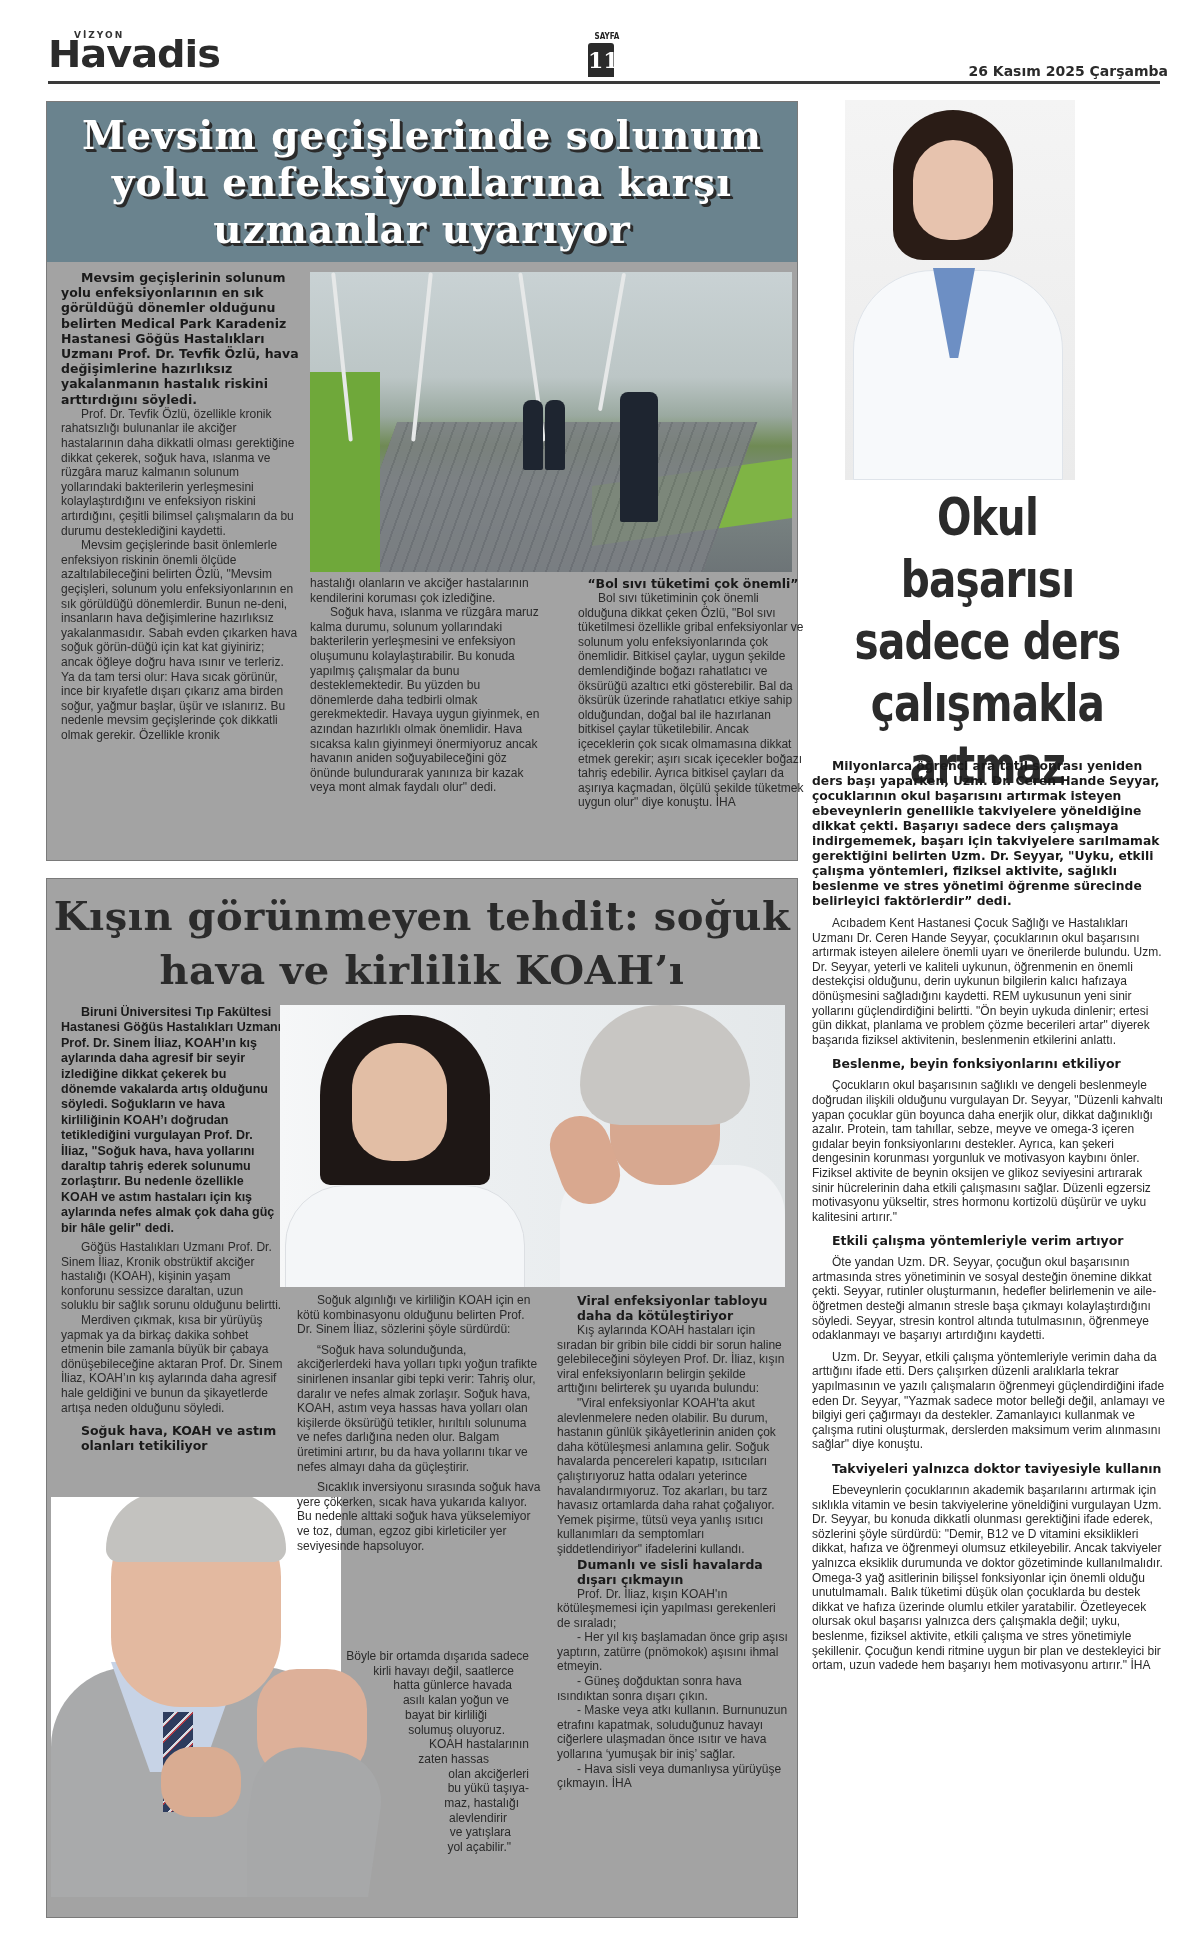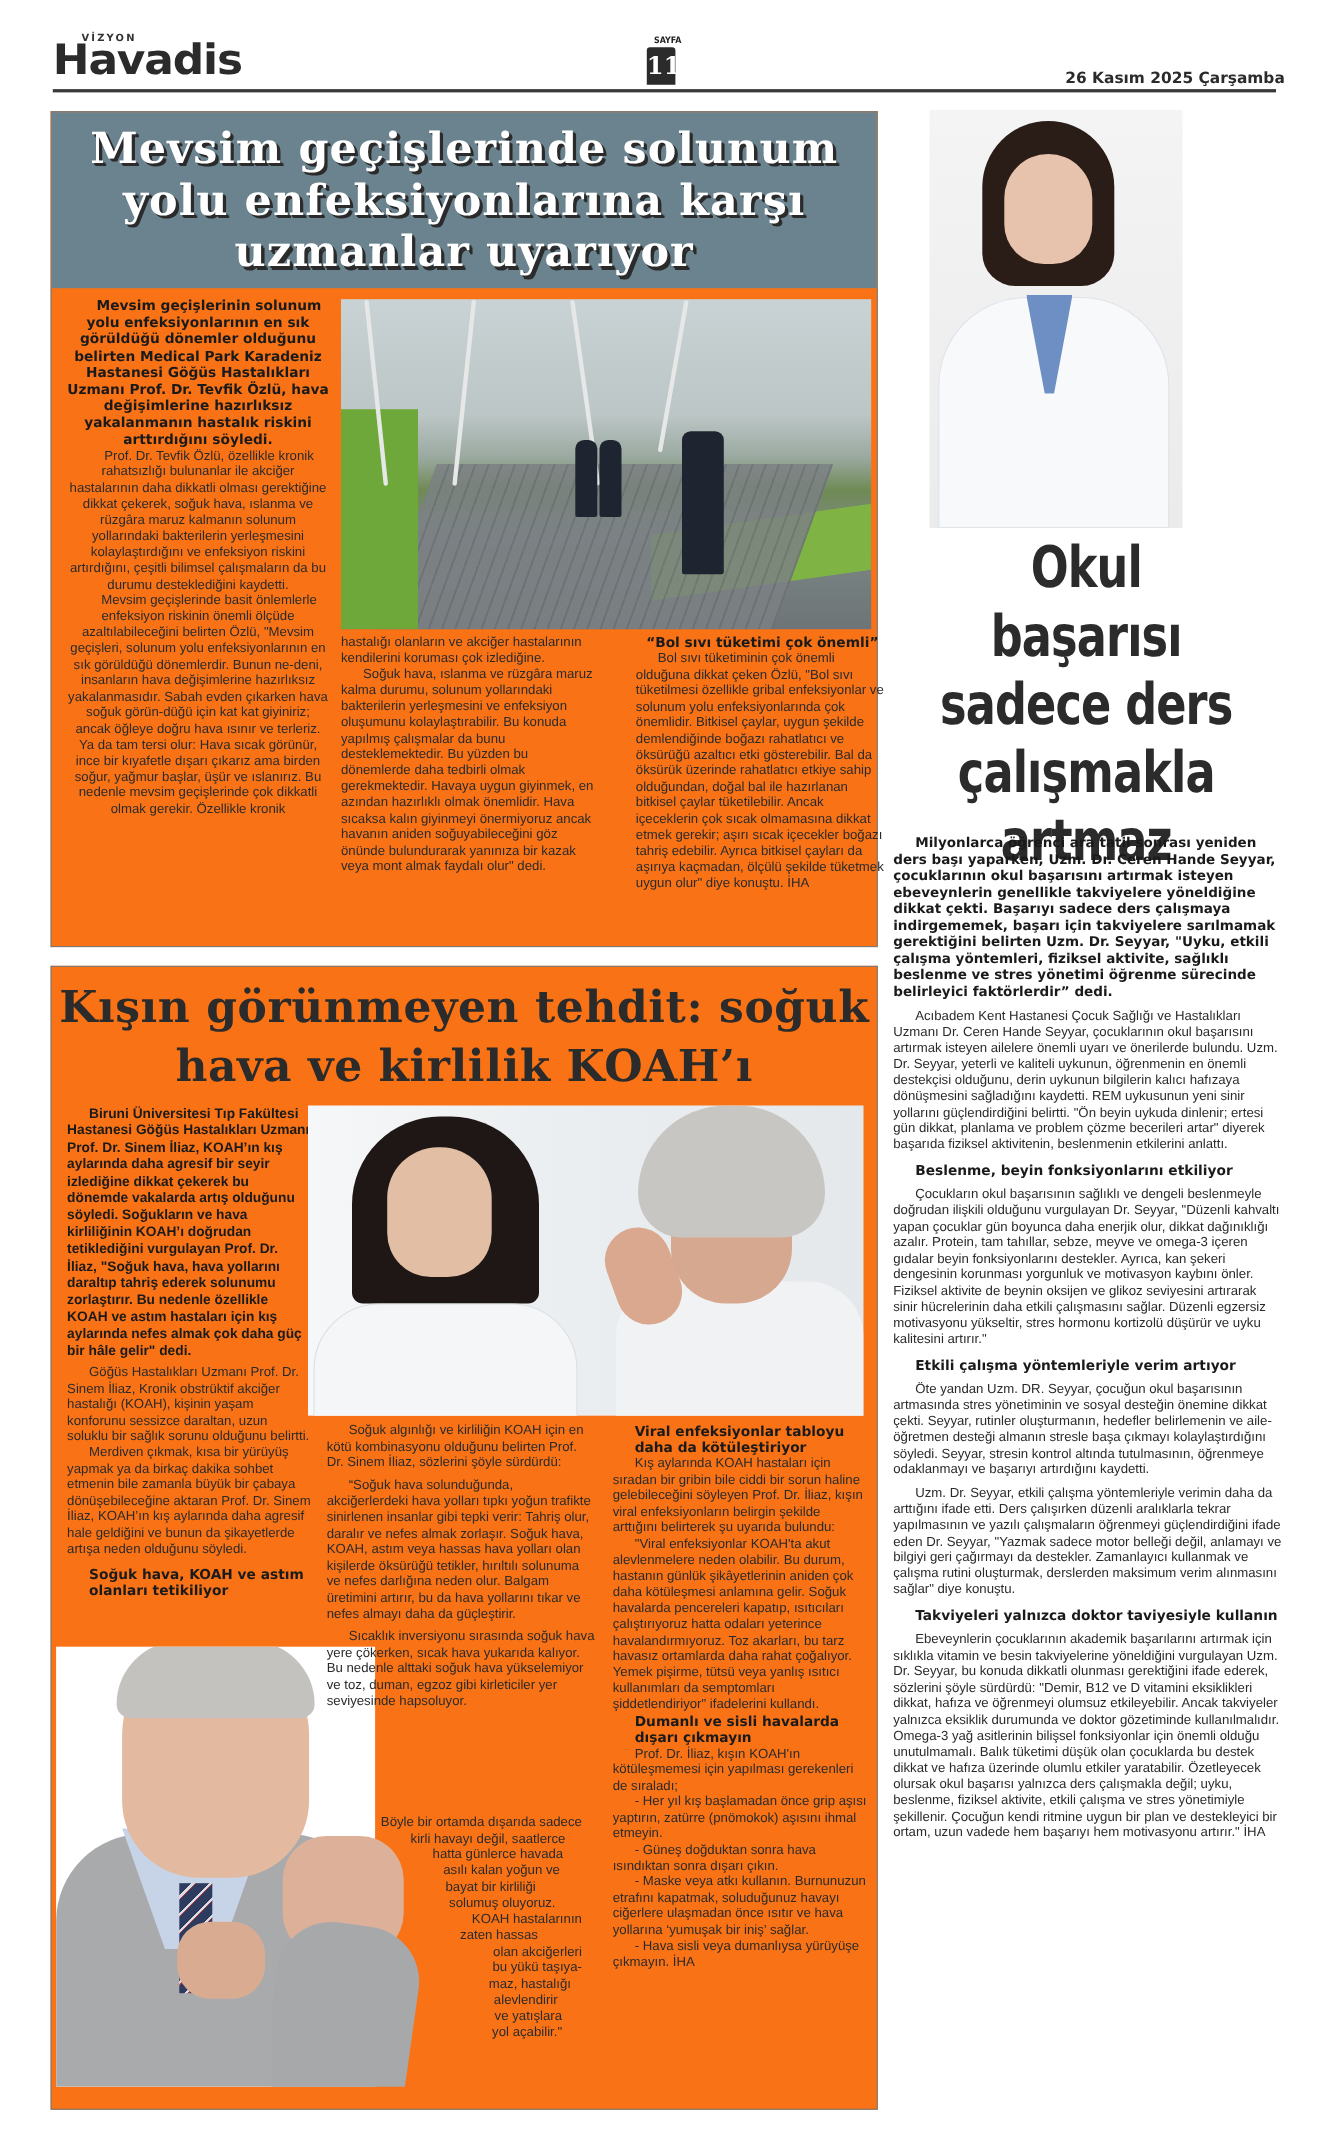--- a/index.html
+++ b/index.html
@@ -11,21 +11,21 @@
   .logo { position: absolute; left: 0; top: 10px; }
   .logo-sup { position: absolute; left: 26px; top: 0; font-family: "DejaVu Sans", sans-serif; font-size: 9px; letter-spacing: 2px; color: #333; font-weight: bold; }
   .logo-main { font-family: "DejaVu Sans", sans-serif; font-weight: bold; font-size: 38px; letter-spacing: -1px; color: #2b2b2b; line-height: 40px; transform: scaleX(1.05); transform-origin: left; display: block; margin-top: 4px; }
   .page-num-wrap { position: absolute; left: 533px; top: 12px; width: 40px; text-align: center; }
   .page-label { font-family: "DejaVu Sans Condensed","DejaVu Sans", sans-serif; font-size: 8px; font-weight: bold; color: #222; display: block; margin-left: 12px; }
   .page-num { display: block; margin: 2px auto 0; width: 26px; height: 34px; background: #2b2b2b; color: #fff; border-radius: 3px 3px 0 0; font-family: "DejaVu Serif", serif; font-size: 22px; line-height: 34px; font-weight: bold; }
   .issue-date { position: absolute; right: 0; top: 43px; font-family: "DejaVu Sans", sans-serif; font-weight: bold; font-size: 14px; color: #2b2b2b; }
   .masthead-rule { position: absolute; left: 48px; top: 81px; width: 1112px; height: 3px; background: #3a3a3a; }
 
   
-  .box { position: absolute; border: 1.5px solid #7a7a7a; background: #f97316; }
+  .box { position: absolute; border: 1.5px solid #7a7a7a; background: #a3a3a3; }
   #art1 { left: 46px; top: 101px; width: 752px; height: 760px; }
   .headline-band { position: absolute; left: 0; top: 0; width: 100%; height: 160px; background: #6a838e; display: flex; align-items: center; justify-content: center; text-align: center; }
   .headline-band h1 { font-family: "DejaVu Serif", serif; font-weight: bold; font-size: 39px; line-height: 47px; color: #ffffff; letter-spacing: 1px; text-shadow: 2px 2px 0 #2b2b2b, 3px 3px 0 #2b2b2b; padding: 0 20px; }
   .col { position: absolute; font-size: 12px; line-height: 14.6px; text-align: left; color: #2a2a2a; }
   .col p { text-indent: 20px; hyphens: manual; }
   .lead { font-family: "DejaVu Sans", sans-serif; font-weight: bold; font-size: 12.5px; line-height: 15.2px; color: #1a1a1a; text-indent: 20px; }
   .subhead { font-family: "DejaVu Sans", sans-serif; font-weight: bold; font-size: 12.5px; line-height: 15px; color: #1a1a1a; }
   .photo { position: absolute; overflow: hidden; }
 
   
@@ -91,21 +91,21 @@
   </div>
   <div class="issue-date">26 Kasım 2025 Çarşamba</div>
 </header>
 <div class="masthead-rule"></div>
 
 <article class="box" id="art1">
   <div class="headline-band">
     <h1>Mevsim geçişlerinde solunum yolu enfeksiyonlarına karşı uzmanlar uyarıyor</h1>
   </div>
 
-  <div class="col" style="left:14px; top:168px; width:238px;text-align:center;">
+  <div class="col" style="left:14px; top:168px; width:238px;">
     <p class="lead">Mevsim geçişlerinin solunum yolu enfeksiyonlarının en sık görüldüğü dönemler olduğunu belirten Medical Park Karadeniz Hastanesi Göğüs Hastalıkları Uzmanı Prof. Dr. Tevfik Özlü, hava değişimlerine hazırlıksız yakalanmanın hastalık riskini arttırdığını söyledi.</p>
     <p>Prof. Dr. Tevfik Özlü, özellikle kronik rahatsızlığı bulunanlar ile akciğer hastalarının daha dikkatli olması gerektiğine dikkat çekerek, soğuk hava, ıslanma ve rüzgâra maruz kalmanın solunum yollarındaki bakterilerin yerleşmesini kolaylaştırdığını ve enfeksiyon riskini artırdığını, çeşitli bilimsel çalışmaların da bu durumu desteklediğini kaydetti.</p>
     <p>Mevsim geçişlerinde basit önlemlerle enfeksiyon riskinin önemli ölçüde azaltılabileceğini belirten Özlü, "Mevsim geçişleri, solunum yolu enfeksiyonlarının en sık görüldüğü dönemlerdir. Bunun ne-deni, insanların hava değişimlerine hazırlıksız yakalanmasıdır. Sabah evden çıkarken hava soğuk görün-düğü için kat kat giyiniriz; ancak öğleye doğru hava ısınır ve terleriz. Ya da tam tersi olur: Hava sıcak görünür, ince bir kıyafetle dışarı çıkarız ama birden soğur, yağmur başlar, üşür ve ıslanırız. Bu nedenle mevsim geçişlerinde çok dikkatli olmak gerekir. Özellikle kronik</p>
   </div>
 
   <div class="photo" id="park-photo">
     <div class="grass-r"></div>
     <div class="path"></div>
     <div class="grass-l"></div>
     <div class="lamp" style="left:30px; transform:rotate(-6deg);"></div>

